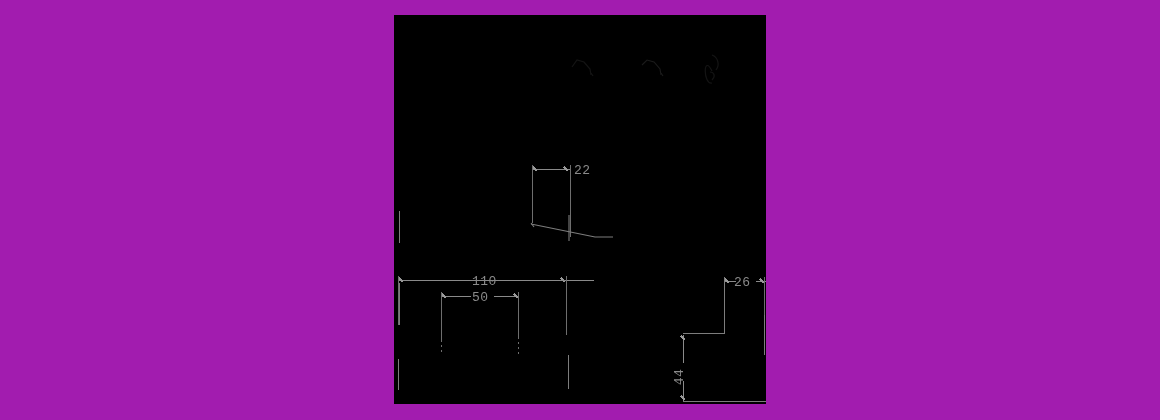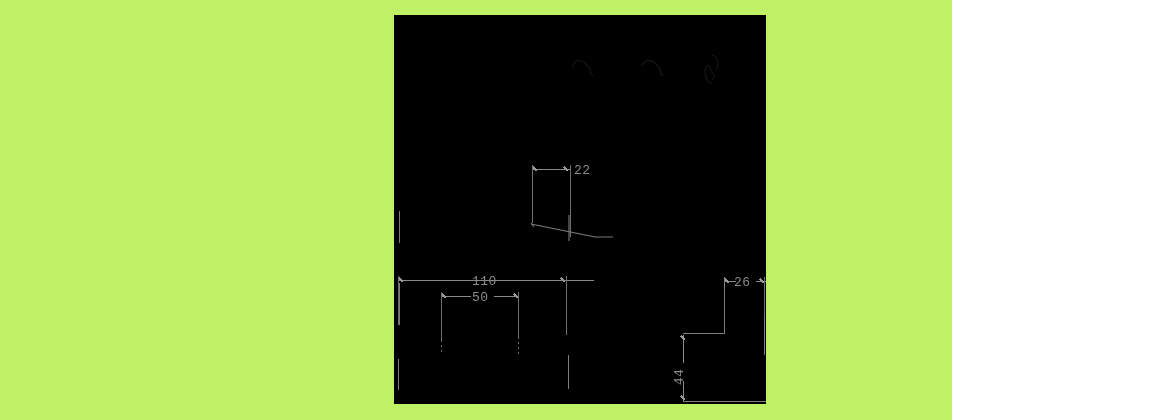--- a/index.html
+++ b/index.html
@@ -7,23 +7,23 @@
     padding: 0;
     background: #ffffff;
     width: 1160px;
     height: 420px;
     overflow: hidden;
     font-family: "Liberation Sans", sans-serif;
   }
 
   #app {
     position: relative;
-    width: 952px;
+    width: 1160px;
     height: 420px;
-    background: #bef264;
+    background: #a21caf;
   }
 
   
   #viewport {
     position: absolute;
     left: 394px;
     top: 15px;
     width: 372px;
     height: 389px;
     background: #000000;

